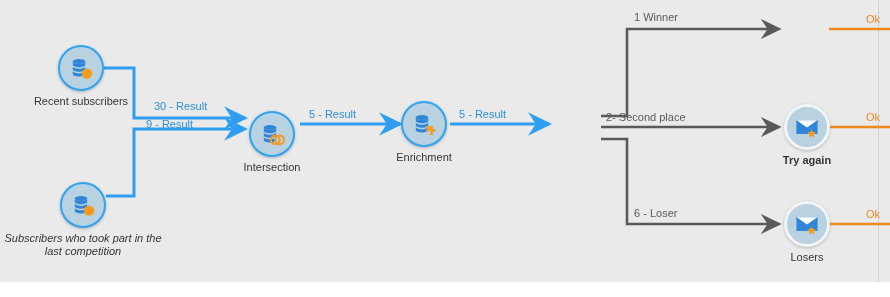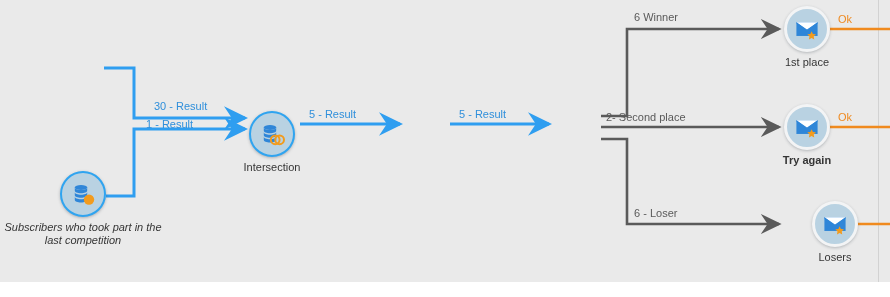--- a/index.html
+++ b/index.html
@@ -84,21 +84,21 @@
 
   
   .edge-label {
     position: absolute;
     font-size: 11px;
     white-space: nowrap;
     line-height: 12px;
   }
   .edge-label.blue  { color: #2f8fdb; }
   .edge-label.gray  { color: #5a5a5a; }
-  .edge-label.orange{ color: #ef8b22; }
+  .edge-label.orange{ color: #ef8b22; margin-left: 28px; }
 </style>
 </head>
 <body>
 
 <div id="canvas">
 
   <div id="workspace"></div>
   <div id="scroll-edge"></div>
 
   <svg id="edge-layer" viewBox="0 0 890 297" width="890" height="297">
@@ -145,40 +145,52 @@
     <g>
       <path d="M829,127 L890,127" fill="none" stroke="#f08a1e" stroke-width="2.6"></path>
     </g>
     <g>
       <path d="M829,224 L890,224" fill="none" stroke="#f08a1e" stroke-width="2.6"></path>
     </g>
   </svg>
 
   <div class="edge-label blue" style="left:154px; top:100px;">30 - Result</div>
 
-  <div class="edge-label blue" style="left:146px; top:118px;">1 - Result</div>
+  <div class="edge-label blue" style="left:146px; top:118px;">9 - Result</div>
 
   <div class="edge-label blue" style="left:309px; top:108px;">5 - Result</div>
 
   <div class="edge-label blue" style="left:459px; top:108px;">5 - Result</div>
 
-  <div class="edge-label gray" style="left:634px; top:11px;">6 Winner</div>
+  <div class="edge-label gray" style="left:634px; top:11px;">1 Winner</div>
 
   <div class="edge-label gray" style="left:606px; top:111px;">2- Second place</div>
 
   <div class="edge-label gray" style="left:634px; top:207px;">6 - Loser</div>
 
   <div class="edge-label orange" style="left:838px; top:13px;">Ok</div>
 
   <div class="edge-label orange" style="left:838px; top:111px;">Ok</div>
 
   <div class="edge-label orange" style="left:838px; top:208px;">Ok</div>
 
-
-  <div class="node data" style="left:60px; top:171px;font-style:italic;">
+  <div class="node data" style="left:58px; top:45px;">
+    <div class="disc">
+      <svg class="glyph" viewBox="0 0 26 26">
+        <ellipse cx="11" cy="6.6" rx="6.2" ry="2.5" fill="#2f86d8"></ellipse>
+        <path d="M4.8,6.6 v3.1 c0,1.4 2.8,2.5 6.2,2.5 s6.2,-1.1 6.2,-2.5 V6.6 c0,1.4 -2.8,2.5 -6.2,2.5 S4.8,8 4.8,6.6 z" fill="#2f86d8"></path>
+        <path d="M4.8,11.2 v3.1 c0,1.4 2.8,2.5 6.2,2.5 s6.2,-1.1 6.2,-2.5 v-3.1 c0,1.4 -2.8,2.5 -6.2,2.5 s-6.2,-1.1 -6.2,-2.5 z" fill="#2f86d8"></path>
+        <path d="M4.8,15.8 v3.1 c0,1.4 2.8,2.5 6.2,2.5 s6.2,-1.1 6.2,-2.5 v-3.1 c0,1.4 -2.8,2.5 -6.2,2.5 s-6.2,-1.1 -6.2,-2.5 z" fill="#2f86d8"></path>
+        <circle cx="19" cy="18.6" r="5.2" fill="#f29b1d"></circle>
+      </svg>
+    </div>
+    <div class="node-label">Recent subscribers</div>
+  </div>
+
+  <div class="node data" style="left:60px; top:182px;font-style:italic;">
     <div class="disc">
       <svg class="glyph" viewBox="0 0 26 26">
         <ellipse cx="11" cy="6.6" rx="6.2" ry="2.5" fill="#2f86d8"></ellipse>
         <path d="M4.8,6.6 v3.1 c0,1.4 2.8,2.5 6.2,2.5 s6.2,-1.1 6.2,-2.5 V6.6 c0,1.4 -2.8,2.5 -6.2,2.5 S4.8,8 4.8,6.6 z" fill="#2f86d8"></path>
         <path d="M4.8,11.2 v3.1 c0,1.4 2.8,2.5 6.2,2.5 s6.2,-1.1 6.2,-2.5 v-3.1 c0,1.4 -2.8,2.5 -6.2,2.5 s-6.2,-1.1 -6.2,-2.5 z" fill="#2f86d8"></path>
         <path d="M4.8,15.8 v3.1 c0,1.4 2.8,2.5 6.2,2.5 s6.2,-1.1 6.2,-2.5 v-3.1 c0,1.4 -2.8,2.5 -6.2,2.5 s-6.2,-1.1 -6.2,-2.5 z" fill="#2f86d8"></path>
         <circle cx="19" cy="18.6" r="5.2" fill="#f29b1d"></circle>
       </svg>
     </div>
     <div class="node-label">Subscribers who took part in the
@@ -192,54 +204,55 @@
         <path d="M4.8,6.6 v3.1 c0,1.4 2.8,2.5 6.2,2.5 s6.2,-1.1 6.2,-2.5 V6.6 c0,1.4 -2.8,2.5 -6.2,2.5 S4.8,8 4.8,6.6 z" fill="#2f86d8"></path>
         <path d="M4.8,11.2 v3.1 c0,1.4 2.8,2.5 6.2,2.5 s6.2,-1.1 6.2,-2.5 v-3.1 c0,1.4 -2.8,2.5 -6.2,2.5 s-6.2,-1.1 -6.2,-2.5 z" fill="#2f86d8"></path>
         <path d="M4.8,15.8 v3.1 c0,1.4 2.8,2.5 6.2,2.5 s6.2,-1.1 6.2,-2.5 v-3.1 c0,1.4 -2.8,2.5 -6.2,2.5 s-6.2,-1.1 -6.2,-2.5 z" fill="#2f86d8"></path>
         <circle cx="16.2" cy="18.8" r="4.4" fill="none" stroke="#f29b1d" stroke-width="2"></circle>
         <circle cx="20.6" cy="18.8" r="4.4" fill="none" stroke="#f29b1d" stroke-width="2"></circle>
       </svg>
     </div>
     <div class="node-label">Intersection</div>
   </div>
 
-
-
-  <div class="node mail" style="left:784px; top:6px;">
+  <div class="node data" style="left:401px; top:101px;">
+    <div class="disc">
+      <svg class="glyph" viewBox="0 0 26 26">
+        <ellipse cx="11" cy="6.6" rx="6.2" ry="2.5" fill="#2f86d8"></ellipse>
+        <path d="M4.8,6.6 v3.1 c0,1.4 2.8,2.5 6.2,2.5 s6.2,-1.1 6.2,-2.5 V6.6 c0,1.4 -2.8,2.5 -6.2,2.5 S4.8,8 4.8,6.6 z" fill="#2f86d8"></path>
+        <path d="M4.8,11.2 v3.1 c0,1.4 2.8,2.5 6.2,2.5 s6.2,-1.1 6.2,-2.5 v-3.1 c0,1.4 -2.8,2.5 -6.2,2.5 s-6.2,-1.1 -6.2,-2.5 z" fill="#2f86d8"></path>
+        <path d="M4.8,15.8 v3.1 c0,1.4 2.8,2.5 6.2,2.5 s6.2,-1.1 6.2,-2.5 v-3.1 c0,1.4 -2.8,2.5 -6.2,2.5 s-6.2,-1.1 -6.2,-2.5 z" fill="#2f86d8"></path>
+        <path d="M14.6,14.9 h3.1 v1.3 a1.5,1.5 0 1 1 0,3 v1.3 h-3.1 v-1.3 a1.5,1.5 0 1 0 0,-3 z
+                 M18.4,14.9 h3.4 v3.1 h1.3 a1.5,1.5 0 1 1 0,3 h-1.3 v3.0 h-3.4 v-1.3 a1.5,1.5 0 1 0 0,-3 z" fill="#f29b1d"></path>
+      </svg>
+    </div>
+    <div class="node-label">Enrichment</div>
+  </div>
+
+
+
+  <div class="node mail" style="left:784px; top:104px;font-weight:bold;">
     <div class="disc">
       <svg class="glyph" viewBox="0 0 26 26">
         <path d="M2.4,6.2 h21.2 v13.6 h-21.2 z" fill="#2f86d8"></path>
         <path d="M2.4,6.2 L13,14.2 L23.6,6.2 z" fill="#ffffff"></path>
         <path d="M2.4,6.2 L13,13.4 L23.6,6.2 L23.6,7.6 L13,15.1 L2.4,7.6 z" fill="#2f86d8"></path>
         <path d="M2.4,19.8 L9.6,12.4 L13,15.1 L16.4,12.4 L23.6,19.8 z" fill="#2f86d8"></path>
         <path d="M17.6,15.2 l1.3,2.8 l3.0,0.35 l-2.2,2.1 l0.55,3.0 l-2.65,-1.45 l-2.65,1.45 l0.55,-3.0 l-2.2,-2.1 l3.0,-0.35 z" fill="#f29b1d"></path>
       </svg>
     </div>
-    <div class="node-label">1st place</div>
-  </div>
-
-  <div class="node mail" style="left:784px; top:104px;font-weight:bold;">
+    <div class="node-label">Try again</div>
+  </div>
+
+  <div class="node mail" style="left:784px; top:201px;">
     <div class="disc">
       <svg class="glyph" viewBox="0 0 26 26">
         <path d="M2.4,6.2 h21.2 v13.6 h-21.2 z" fill="#2f86d8"></path>
         <path d="M2.4,6.2 L13,14.2 L23.6,6.2 z" fill="#ffffff"></path>
         <path d="M2.4,6.2 L13,13.4 L23.6,6.2 L23.6,7.6 L13,15.1 L2.4,7.6 z" fill="#2f86d8"></path>
         <path d="M2.4,19.8 L9.6,12.4 L13,15.1 L16.4,12.4 L23.6,19.8 z" fill="#2f86d8"></path>
         <path d="M17.6,15.2 l1.3,2.8 l3.0,0.35 l-2.2,2.1 l0.55,3.0 l-2.65,-1.45 l-2.65,1.45 l0.55,-3.0 l-2.2,-2.1 l3.0,-0.35 z" fill="#f29b1d"></path>
       </svg>
     </div>
-    <div class="node-label">Try again</div>
-  </div>
-
-  <div class="node mail" style="left:784px; top:201px;margin-left:28px;">
-    <div class="disc">
-      <svg class="glyph" viewBox="0 0 26 26">
-        <path d="M2.4,6.2 h21.2 v13.6 h-21.2 z" fill="#2f86d8"></path>
-        <path d="M2.4,6.2 L13,14.2 L23.6,6.2 z" fill="#ffffff"></path>
-        <path d="M2.4,6.2 L13,13.4 L23.6,6.2 L23.6,7.6 L13,15.1 L2.4,7.6 z" fill="#2f86d8"></path>
-        <path d="M2.4,19.8 L9.6,12.4 L13,15.1 L16.4,12.4 L23.6,19.8 z" fill="#2f86d8"></path>
-        <path d="M17.6,15.2 l1.3,2.8 l3.0,0.35 l-2.2,2.1 l0.55,3.0 l-2.65,-1.45 l-2.65,1.45 l0.55,-3.0 l-2.2,-2.1 l3.0,-0.35 z" fill="#f29b1d"></path>
-      </svg>
-    </div>
     <div class="node-label">Losers</div>
   </div>
 
 </div>
 
 </body></html>

